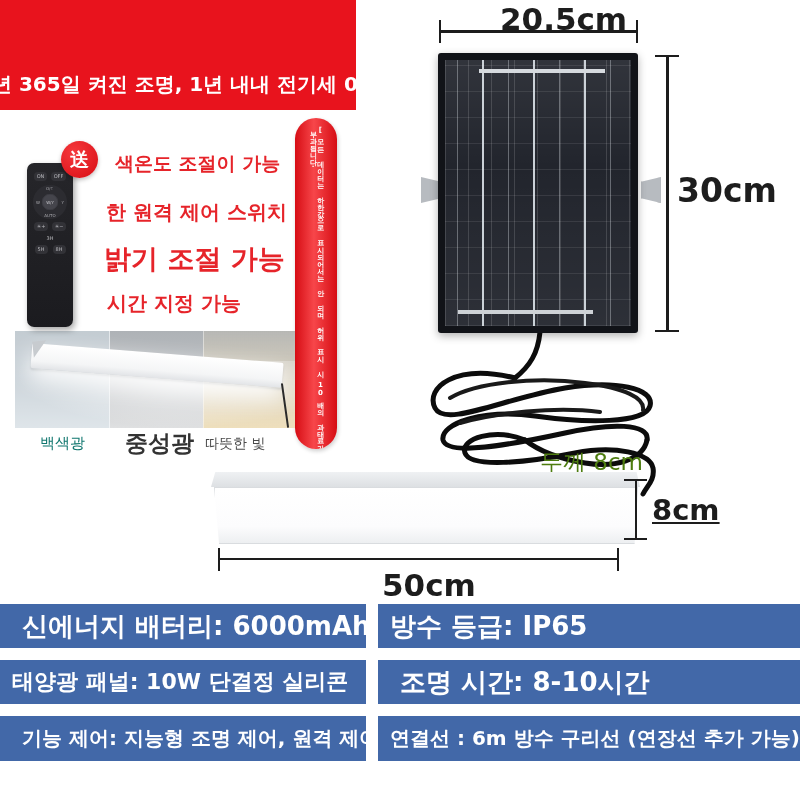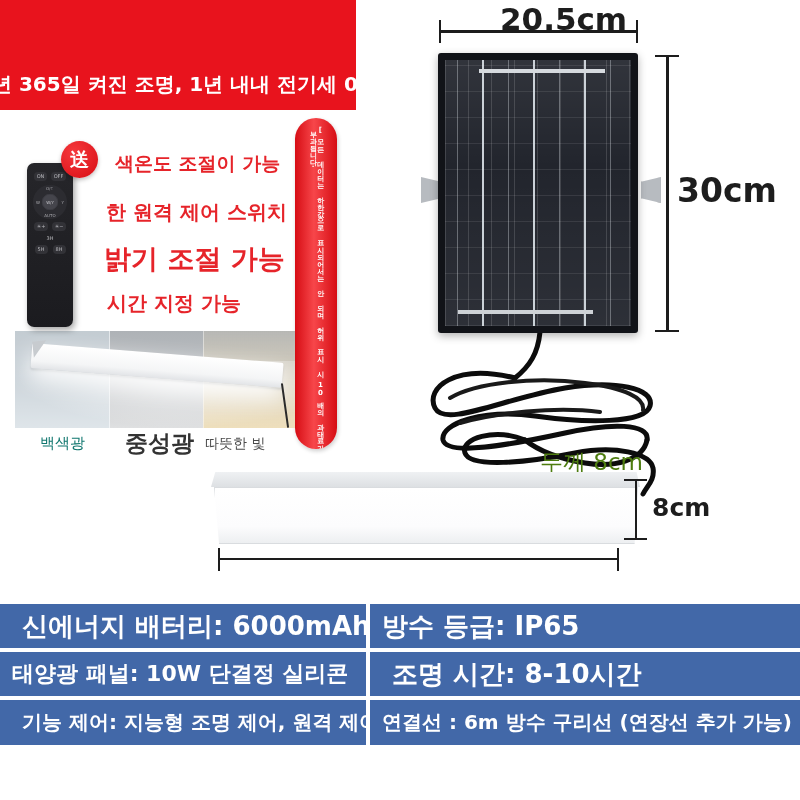--- a/index.html
+++ b/index.html
@@ -109,21 +109,21 @@
     background:linear-gradient(180deg,#eff1f3,#dde0e3);
     clip-path:polygon(1% 0, 99.2% 0, 100% 100%, 0 100%); }
   .bar-front { left:214px; top:487px; width:424px; height:57px;
     background:linear-gradient(180deg,#ffffff,#fcfcfd 70%,#edeff1);
     border:1px solid #d9dcdf;
     clip-path:polygon(0 0, 100% 0, 99.2% 100%, 1.2% 100%); }
 
   
   .spec { left:0; top:604px; width:800px; height:196px; background:#ffffff;
     display:grid; grid-template-columns:366px 430px; grid-template-rows:44px 44px 45px 51px;
-    gap:4px; }
+    gap:12px; }
   .cell { background:#4268a8; color:#ffffff; font-weight:bold; display:flex; align-items:center;
     white-space:nowrap; overflow:hidden; }
   .cell.l { padding-left:22px; }
   .cell.r { padding-left:12px; }
   .fs26 { font-size:26px; } .fs22 { font-size:22px; } .fs20 { font-size:20px; }
 </style>
 </head>
 <body>
 
 <div class="canvas">
@@ -221,25 +221,26 @@
   </svg>
 
   <div class="abs" style="left:540px; top:447px; font-size:23px; color:#4d7c0f; white-space:nowrap;">두께 8cm</div>
 
   <div class="abs bar-top"></div>
   <div class="abs bar-front"></div>
 
   <div class="abs dim-line" style="left:635px; top:480px; width:2px; height:60px;"></div>
   <div class="abs dim-line" style="left:624px; top:479px; width:23px; height:2px;"></div>
   <div class="abs dim-line" style="left:624px; top:538px; width:23px; height:2px;"></div>
-  <div class="abs dim-text" style="left:652px; top:493px; font-size:25px;">8cm</div>
+  <div class="abs dim-text" style="left:652px; top:493px; font-size:29px;text-decoration:underline;">8cm</div>
 
   <div class="abs dim-line" style="left:219px; top:558px; width:400px; height:2px;"></div>
   <div class="abs dim-line" style="left:218px; top:548px; width:2px; height:23px;"></div>
   <div class="abs dim-line" style="left:617px; top:548px; width:2px; height:23px;"></div>
+  <div class="abs dim-text" style="left:382px; top:567px; font-size:31px;">50cm</div>
 
   <div class="abs spec">
     <div class="cell l fs26">신에너지 배터리: 6000mAh</div>
     <div class="cell r fs26">방수 등급: IP65</div>
     <div class="cell r fs22">태양광 패널: 10W 단결정 실리콘</div>
     <div class="cell l fs26">조명 시간: 8-10시간</div>
     <div class="cell l fs20">기능 제어: 지능형 조명 제어, 원격 제어</div>
     <div class="cell r fs20">연결선 : 6m 방수 구리선 (연장선 추가 가능)</div>
   </div>
 

